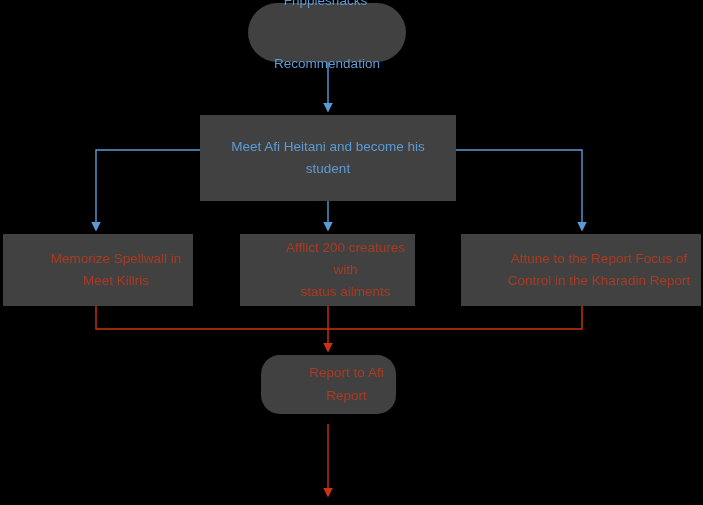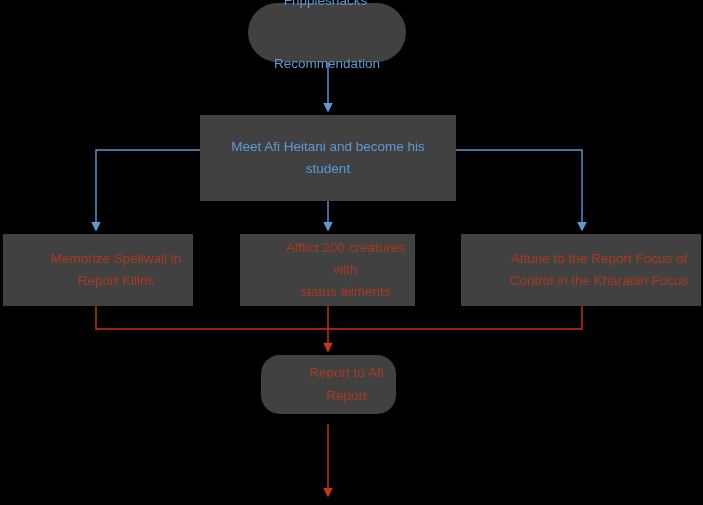--- a/index.html
+++ b/index.html
@@ -82,31 +82,31 @@
     <span>Recommendation</span>
   </div>
 
   <div class="node node--blue node-meet">
     <span>Meet Afi Heitani and become his</span>
     <span>student</span>
   </div>
 
   <div class="node node--red node-memorize">
     <span>Memorize Spellwall in</span>
-    <span>Report Killris</span>
+    <span>Meet Killris</span>
   </div>
 
   <div class="node node--red node-afflict">
     <span>Afflict 200 creatures with</span>
     <span>status ailments</span>
   </div>
 
   <div class="node node--red node-attune">
     <span>Attune to the Report Focus of</span>
-    <span>Control in the Kharadin Focus</span>
+    <span>Control in the Kharadin Report</span>
   </div>
 
   <div class="node node--red node-report">
     <span>Report to Afi</span>
     <span>Report</span>
   </div>
 
 </div>
 
 </body></html>

